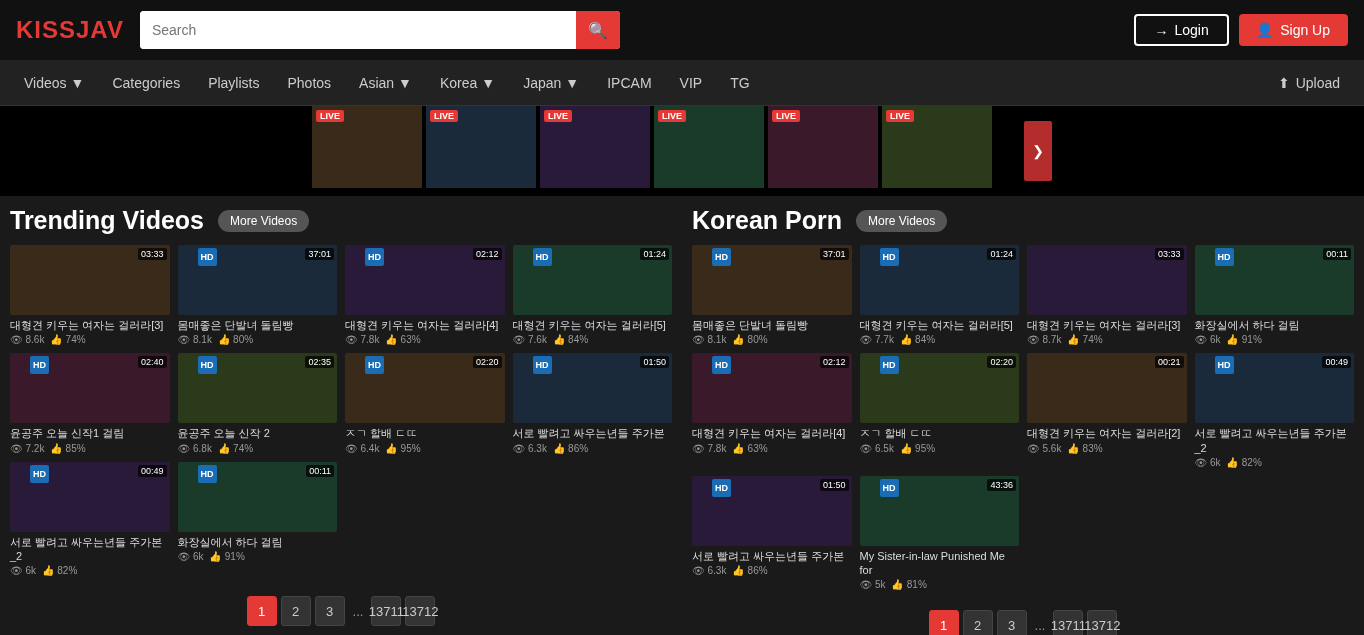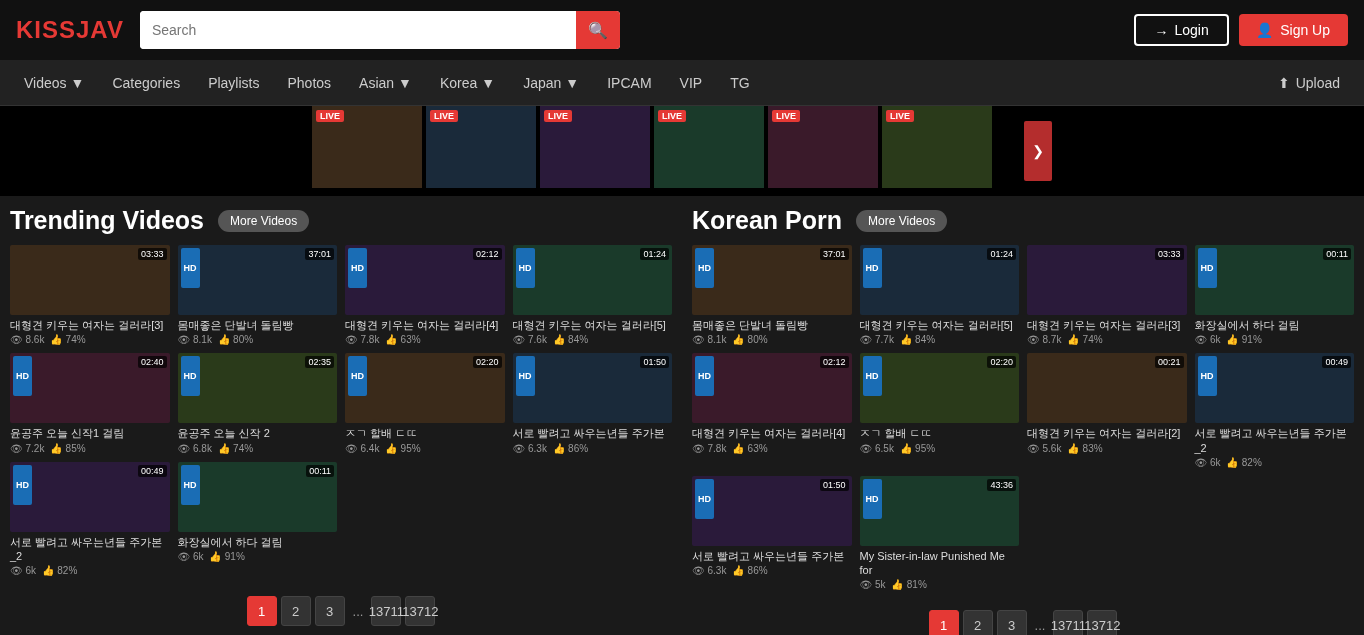--- a/index.html
+++ b/index.html
@@ -32,21 +32,21 @@
     .main { padding: 10px 10px 0; display: flex; gap: 20px; }
     .section { flex: 1; }
     .section-header { display: flex; align-items: center; gap: 14px; margin-bottom: 10px; }
     .section-title { font-size: 25px; font-weight: bold; color: #fff; }
     .more-btn { background: #555; color: #fff; border: none; padding: 4px 12px; border-radius: 11px; cursor: pointer; font-size: 12px; }
 
     
     .video-grid { display: grid; grid-template-columns: repeat(4, 1fr); gap: 8px; margin-bottom: 10px; }
     .video-card { cursor: pointer; }
     .thumb { width: 100%; height: 70px; background: #333; position: relative; overflow: hidden; border-radius: 2px; }
-    .badge { position: absolute; top: 3px; left: 3px; font-size: 9px; font-weight: bold; padding: 15px 3px; border-radius: 2px; }
+    .badge { position: absolute; top: 3px; left: 20px; font-size: 9px; font-weight: bold; padding: 4px 3px; border-radius: 2px; }
     .badge-hd { background: #1a6db5; color: #fff; }
     .duration { position: absolute; top: 3px; right: 3px; background: rgba(0,0,0,0.7); color: #fff; font-size: 9px; padding: 1px 3px; border-radius: 2px; }
     .video-title { font-size: 11px; color: #ddd; margin: 3px 0 2px; line-height: 1.3; }
     .video-meta { display: flex; align-items: flex-start; gap: 6px; font-size: 10px; color: #999; }
     .meta-item { display: flex; align-items: center; gap: 2px; }
 
     
     .pagination { display: flex; justify-content: center; gap: 4px; padding: 10px 0 16px; }
     .page-btn { background: #333; color: #ccc; border: 1px solid #444; width: 30px; height: 30px; display: flex; align-items: center; justify-content: center; border-radius: 3px; cursor: pointer; font-size: 13px; }
     .page-btn.active { background: #e53935; border-color: #e53935; color: #fff; }

